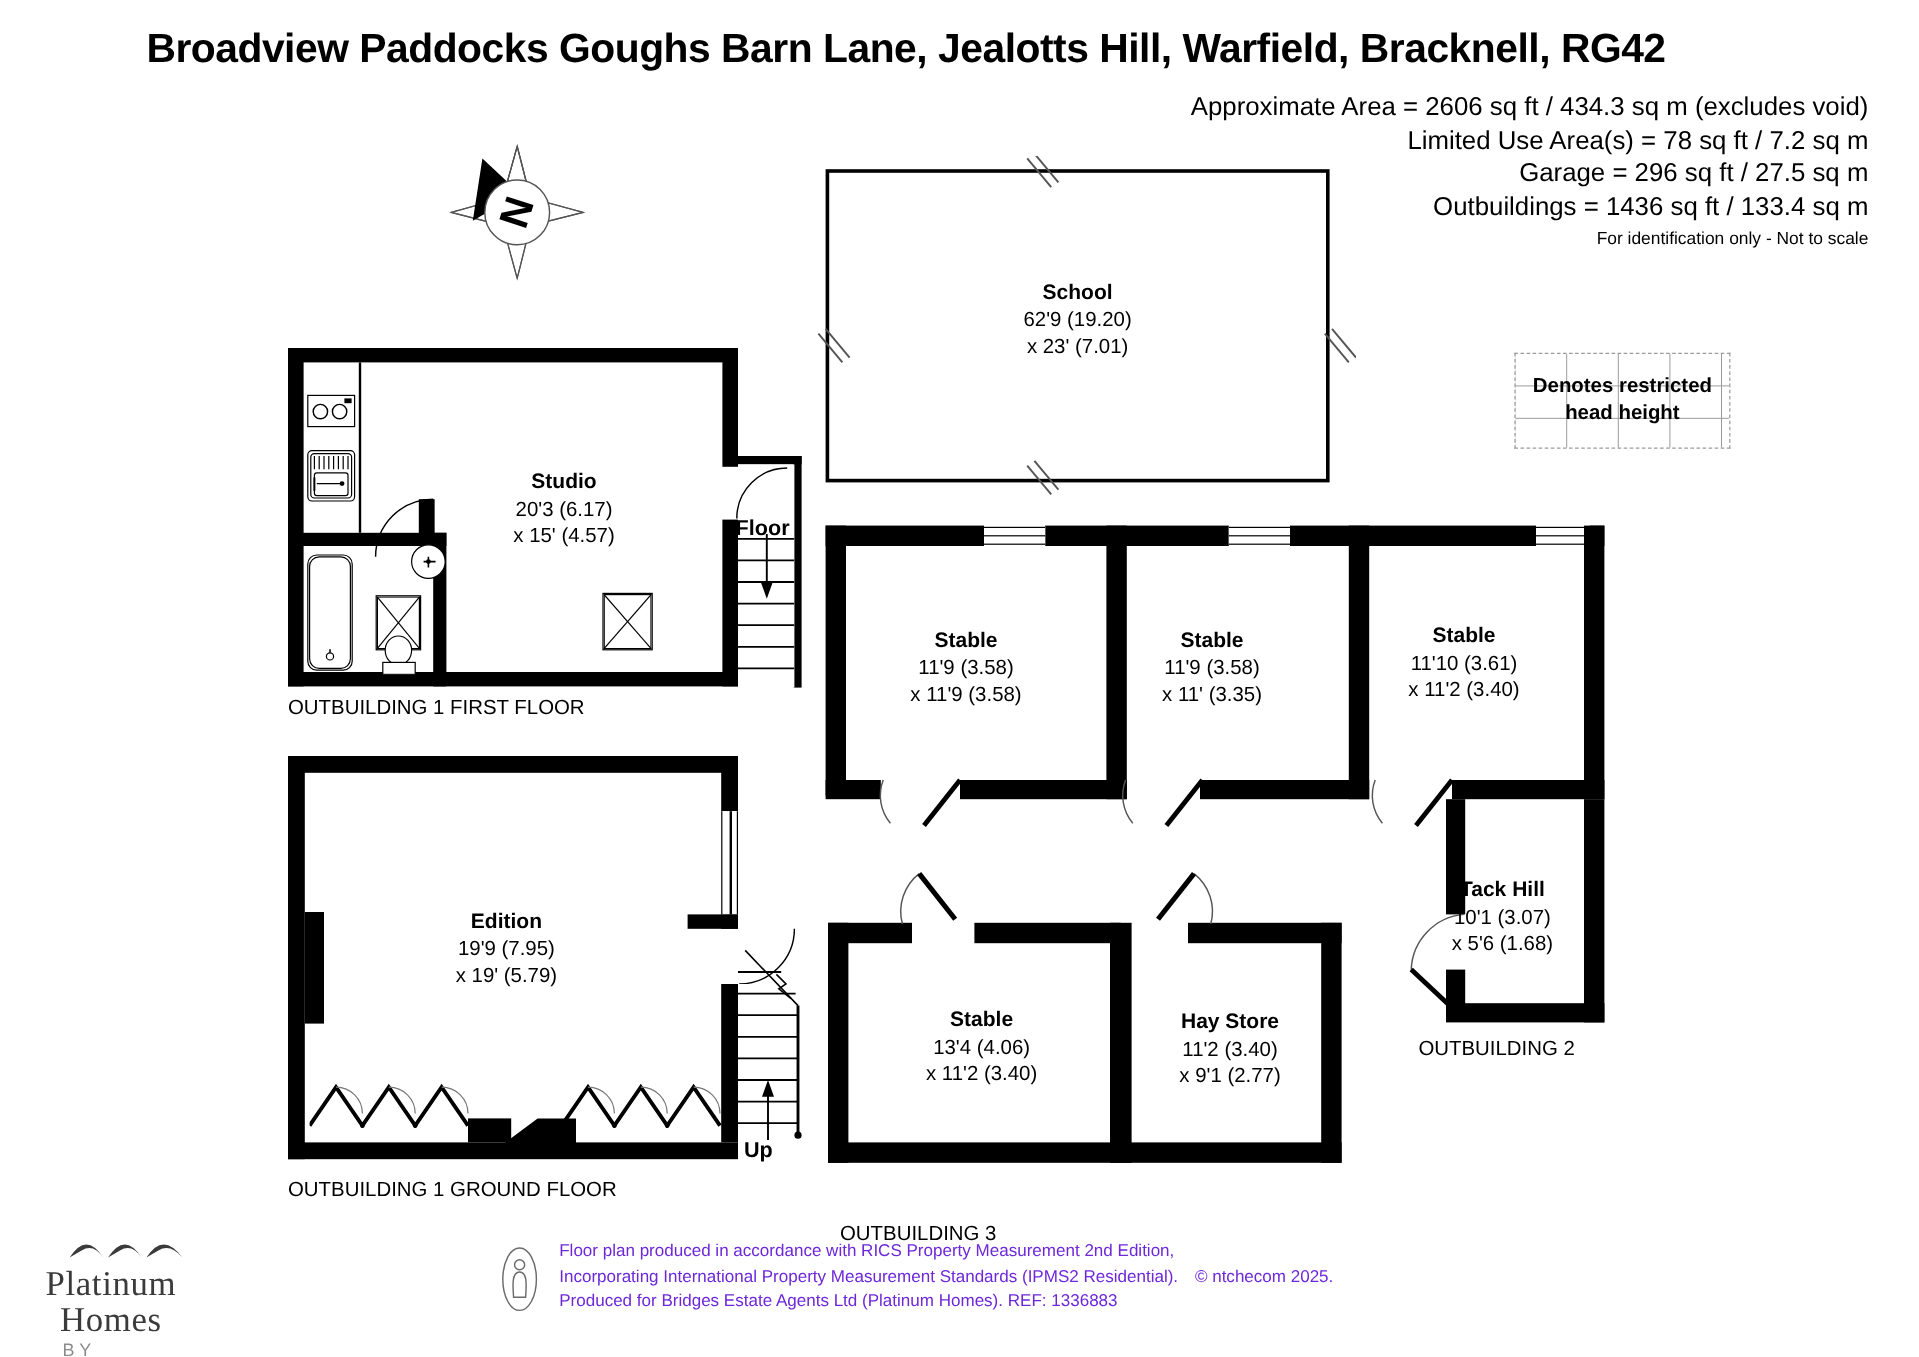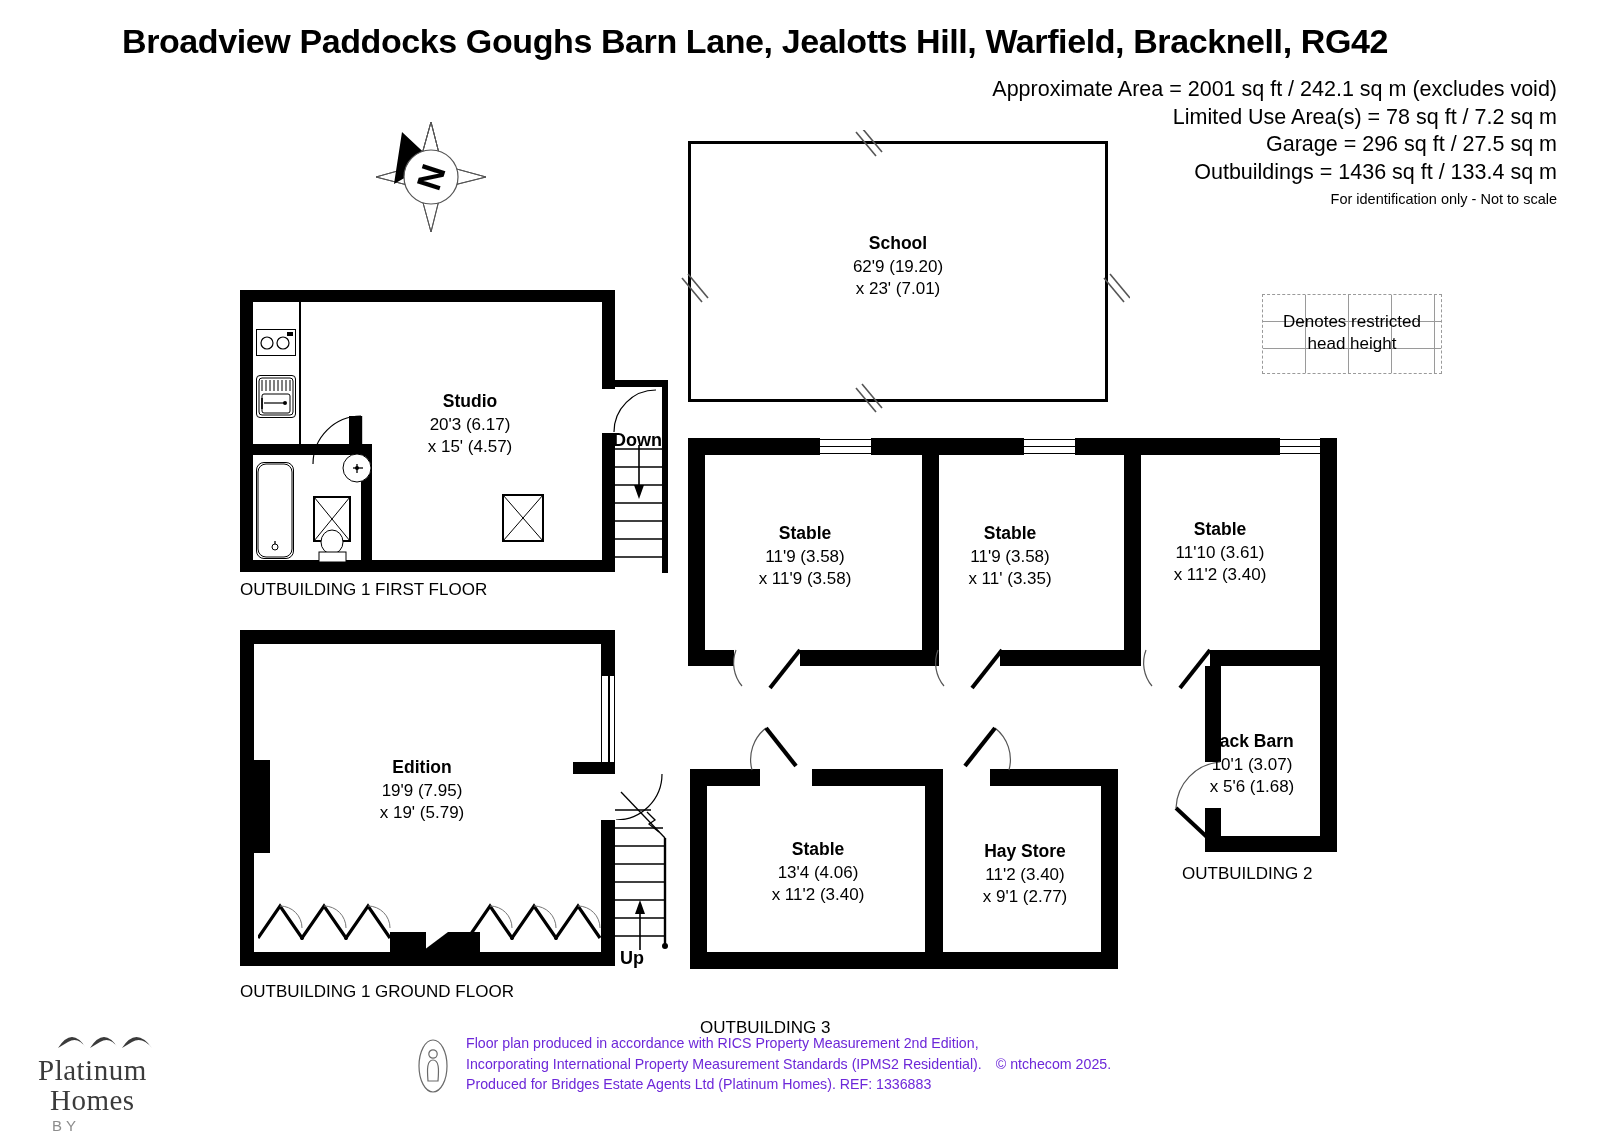--- a/index.html
+++ b/index.html
@@ -34,21 +34,21 @@
   }
   #legend .grid{
     position:absolute; inset:0;
     background-image:
       repeating-linear-gradient(to right, transparent 0 42px, #9a9a9a 42px 43px),
       repeating-linear-gradient(to bottom, transparent 0 26px, #9a9a9a 26px 27px);
     background-size:43px 100%, 100% 27px;
   }
   #legend .txt{
     position:absolute; left:0; right:0; top:16px;
-    text-align:center; font-size:17px; font-weight:normal; line-height:22px;
+    text-align:center; font-size:17px; font-weight:bold; line-height:22px;
   }
 
   
   .wall{position:absolute;background:#000;}
   .room-lbl{
     position:absolute; text-align:center; white-space:nowrap;
     font-size:17px; line-height:22.5px;
   }
   .room-lbl b{font-size:17.5px;}
   .sect-lbl{
@@ -73,21 +73,21 @@
   #footer .ficon{position:absolute;left:0;top:6px;width:30px;height:54px;}
   #footer .ftxt{position:absolute;left:48px;top:0px;font-size:14.2px;line-height:20.5px;color:#6d28d9;white-space:nowrap;}
   #footer .ftxt .cpy{margin-left:14px;}
 </style>
 </head>
 <body>
 
 <div class="abs" id="title">Broadview Paddocks Goughs Barn Lane, Jealotts Hill, Warfield, Bracknell, RG42</div>
 
 <div class="abs" id="area-block">
-  <div>Approximate Area = 2001 sq ft / 242.1 sq m (excludes void)</div>
+  <div>Approximate Area = 2606 sq ft / 434.3 sq m (excludes void)</div>
   <div>Limited Use Area(s) = 78 sq ft / 7.2 sq m</div>
   <div>Garage = 296 sq ft / 27.5 sq m</div>
   <div>Outbuildings = 1436 sq ft / 133.4 sq m</div>
   <div class="small">For identification only - Not to scale</div>
 </div>
 
 <div class="abs" id="legend">
   <div class="grid"></div>
   <div class="txt">
     <div>Denotes restricted</div>
@@ -237,21 +237,21 @@
         <line x1="0" y1="98" x2="47" y2="98"></line>
           <line x1="0" y1="116" x2="47" y2="116"></line>
         <line x1="0" y1="134" x2="47" y2="134"></line>
           <line x1="0" y1="152" x2="47" y2="152"></line>
         <line x1="0" y1="170" x2="47" y2="170"></line>
       </g>
       <line x1="24" y1="58" x2="24" y2="104" stroke="#000" stroke-width="1.6"></line>
       <polygon points="24,112 19,98 29,98" fill="#000"></polygon>
     </svg>
   </div>
-  <div class="dirlabel" style="left:613px;top:430px;">Down</div>
+  <div class="dirlabel" style="left:613px;top:430px;">Floor</div>
 
   <div class="swing" style="left:612px;top:388px;">
     <svg width="50" height="48">
       <path d="M 44 2 A 42 42 0 0 0 2 44" fill="none" stroke="#000" stroke-width="1.2"></path>
     </svg>
   </div>
 
   <div class="sect-lbl" style="left:240px;top:580px;">OUTBUILDING 1 FIRST FLOOR</div>
   <div class="room-lbl" style="left:370px;top:390px;width:200px;">
     <b>Studio</b><br>
@@ -414,21 +414,21 @@
     <b>Stable</b><br>
     <span>11'9 (3.58)</span><br>
     <span>x 11' (3.35)</span>
   </div>
   <div class="room-lbl" style="left:1130px;top:518px;width:180px;">
     <b>Stable</b><br>
     <span>11'10 (3.61)</span><br>
     <span>x 11'2 (3.40)</span>
   </div>
   <div class="room-lbl" style="left:1182px;top:730px;width:140px;">
-    <b>Tack Barn</b><br>
+    <b>Tack Hill</b><br>
     <span>10'1 (3.07)</span><br>
     <span>x 5'6 (1.68)</span>
   </div>
 </div>
 
 <div class="abs">
   <div class="wall" style="left:690px;top:769px;width:70px;height:17px;"></div>
   <div class="wall" style="left:812px;top:769px;width:122px;height:17px;"></div>
   <div class="wall" style="left:990px;top:769px;width:128px;height:17px;"></div>
   <div class="wall" style="left:690px;top:769px;width:17px;height:200px;"></div>

